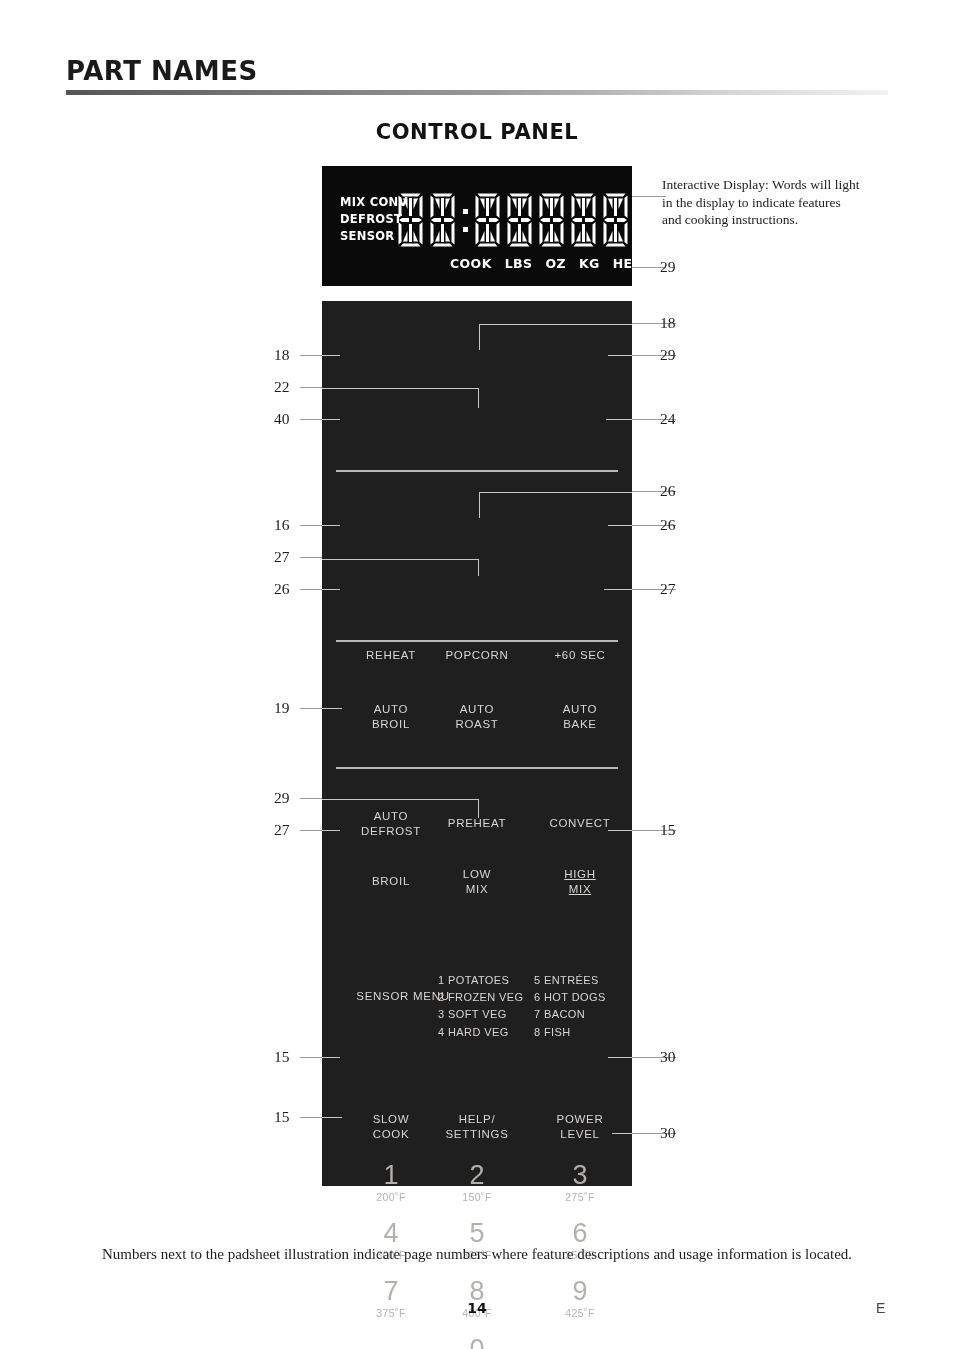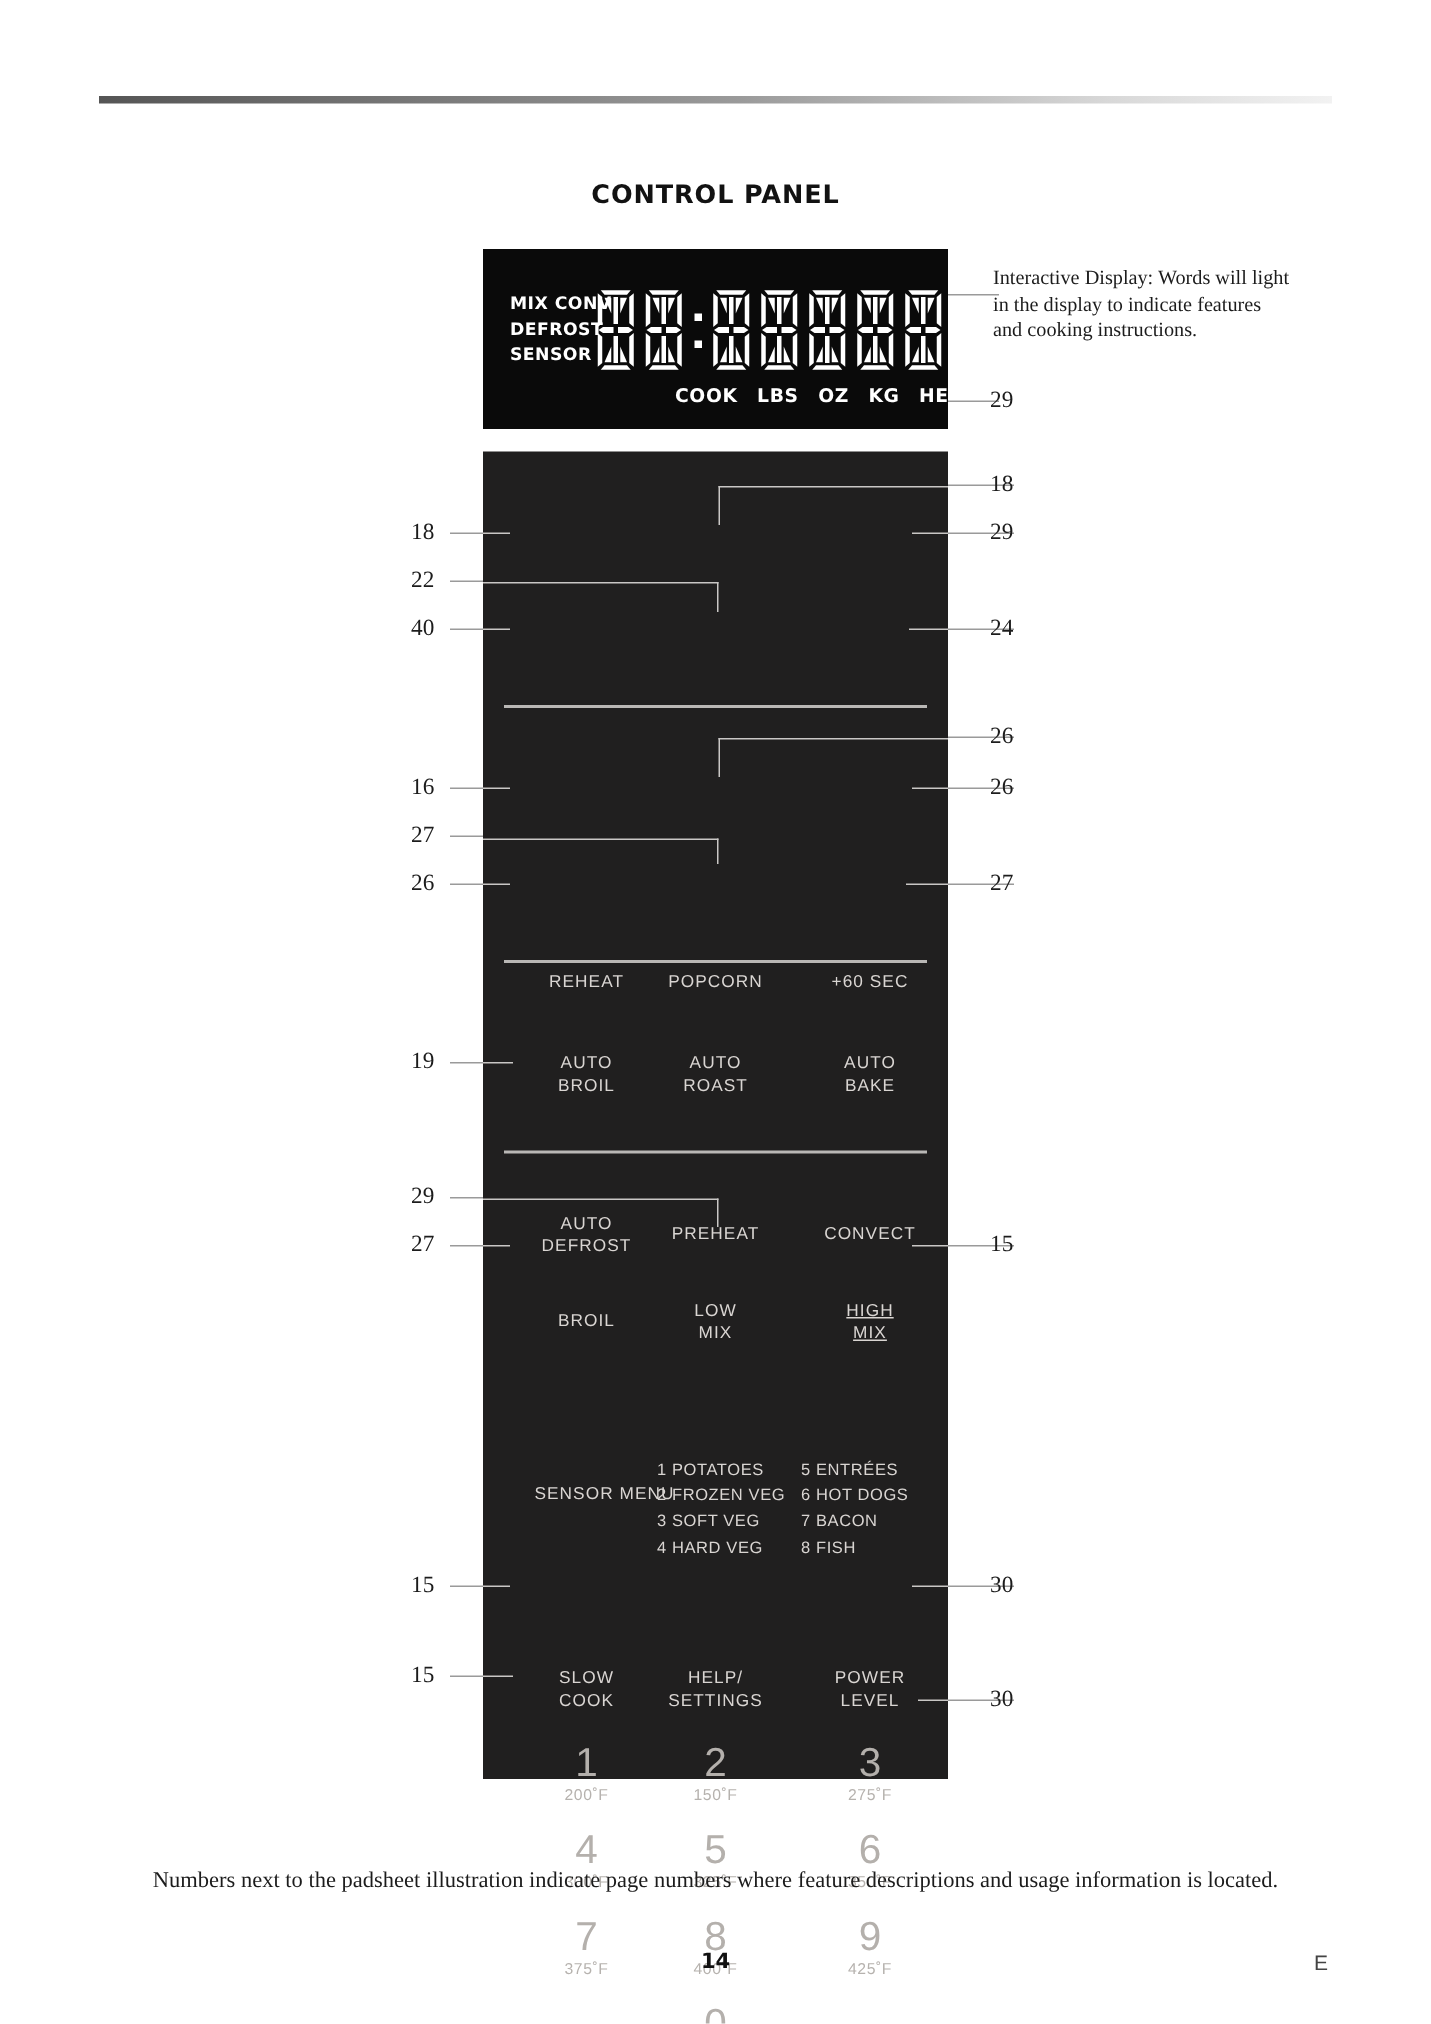--- a/index.html
+++ b/index.html
@@ -27,21 +27,21 @@
     height: 5px;
     background: linear-gradient(to right, #555 0%, #6e6e6e 18%, #9a9a9a 52%, #d8d8d8 82%, #f2f2f2 100%);
   }
 
   
   #section-title {
     position:absolute; left:0; top:120px; width:954px;
     text-align:center;
     font-family:"DejaVu Sans", sans-serif;
     font-weight:bold;
-    font-size:17px;
+    font-size:21px;
     letter-spacing:0.6px;
     color:#121212;
   }
 
   
   #lcd-panel {
     position:absolute; left:322px; top:166px;
     width:310px; height:120px;
     background:#0a0a0a;
   }
@@ -177,20 +177,21 @@
     position:absolute; left:876px; top:1300px;
     font-family:"Liberation Sans", sans-serif;
     font-size:14px;
     color:#444;
   }
 </style>
 </head>
 <body>
 
 <div id="page-header">
+  <div id="header-title">PART NAMES</div>
   <div id="header-rule"></div>
 </div>
 
 <div id="section-title">CONTROL PANEL</div>
 
 <div id="lcd-panel">
   <div id="lcd-flags">
     <div>MIX CONV</div>
     <div>DEFROST</div>
     <div>SENSOR</div>

